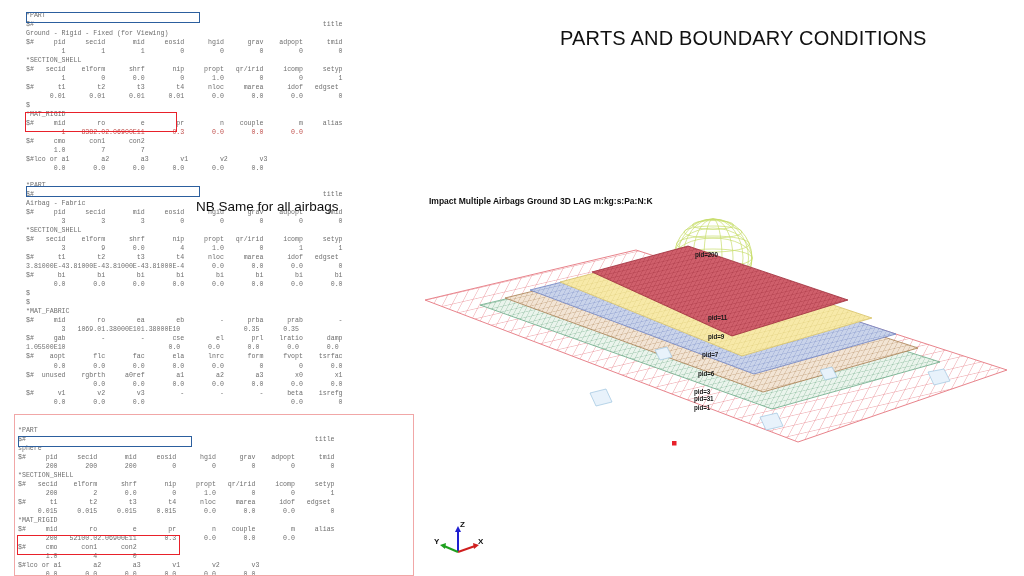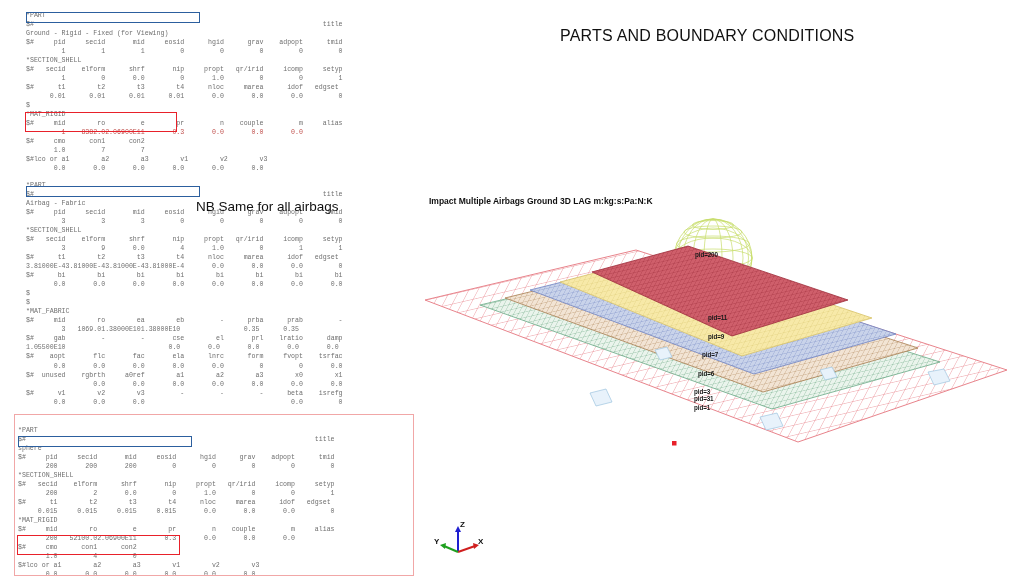--- a/index.html
+++ b/index.html
@@ -29,21 +29,21 @@
 
   
   .box{position:absolute;box-sizing:border-box;pointer-events:none;}
   .box-blue{border:1.1px solid #2c5f9e;}
   .box-red{border:1.6px solid #e8212a;}
   .box-pink{border:1px solid #f1a7a7;}
 
   
   .title-main{
     position:absolute;
-    font-size:16px;
+    font-size:20px;
     color:#111;
     letter-spacing:.2px;
     white-space:nowrap;
   }
   .title-nb{
     position:absolute;
     font-size:13.5px;
     color:#111;
     white-space:nowrap;
   }

